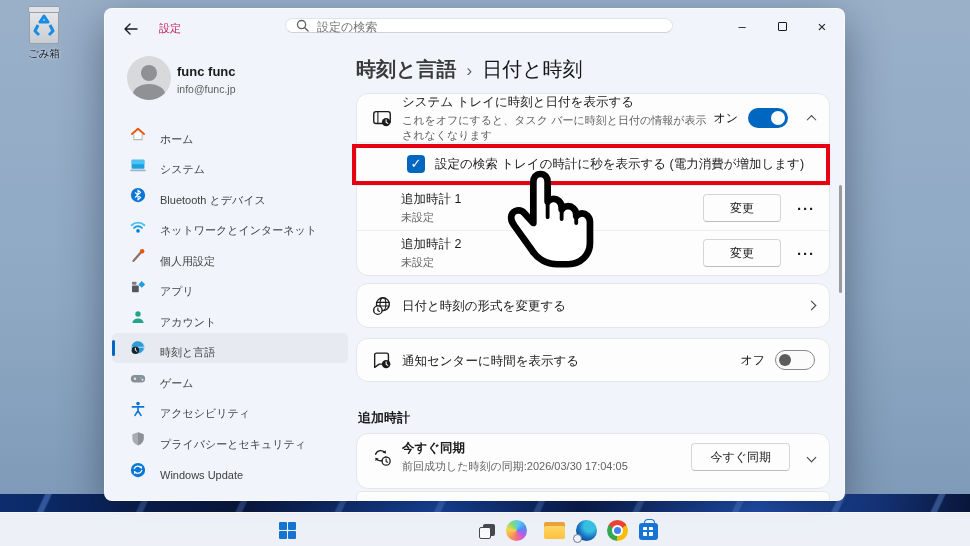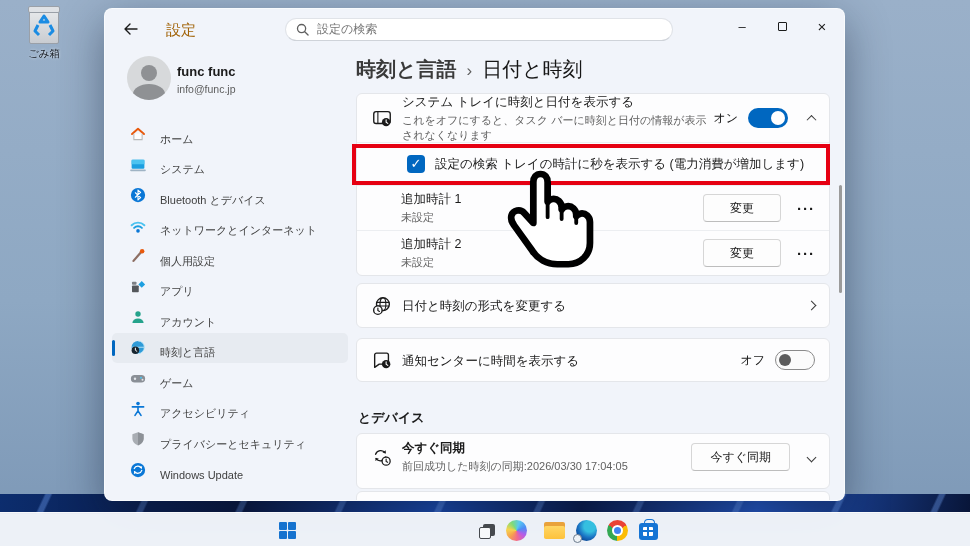--- a/index.html
+++ b/index.html
@@ -17,24 +17,24 @@
   .recycle .bin { width:30px; height:36px; margin:0 auto; background:linear-gradient(180deg,#e8eaec,#c9ccd1); border-radius:3px 3px 2px 2px; border:1px solid #9aa0a8; position:relative; }
   .recycle .bin:before { content:""; position:absolute; left:-2px; top:-3px; right:-2px; height:5px; background:#dfe2e6; border:1px solid #9aa0a8; border-radius:2px; }
   .recycle .lbl { font-size:10.5px; color:#10151c; text-shadow:0 0 3px rgba(255,255,255,.9); margin-top:3px;font-family:Liberation Serif, serif; }
 
   
   .win { position:absolute; left:104px; top:8px; width:741px; height:493px; background:#f1f4fa;
          border-radius:8px; box-shadow:0 14px 44px rgba(10,20,40,.42); overflow:hidden;
          border:1px solid rgba(255,255,255,.6); }
   .titlebar { position:absolute; left:0; top:0; width:100%; height:38px; }
   .backbtn { position:absolute; left:12px; top:9px; width:28px; height:22px; display:flex; align-items:center; justify-content:center; border-radius:4px; }
-  .wintitle { position:absolute; left:61px; top:12px; font-size:15px; color:#a16207; }
-  .tsearch { position:absolute; left:180px; top:9px; width:388px; height:23px; background:#fff;
+  .wintitle { position:absolute; left:54px; top:12px; font-size:11px; color:#be185d; }
+  .tsearch { position:absolute; left:180px; top:9px; width:388px; height:15px; background:#fff;
              border:1px solid #e0e3e8; border-bottom-color:#cfd3d9; border-radius:12px;
-             display:flex; align-items:center; padding:0 10px; gap:8px; }
+             display:flex; padding:0 10px; gap:8px; }
   .tsearch .ph { font-size:12px; color:#767676; }
   .ctrls { position:absolute; right:2px; top:4px; display:flex; }
   .ctrl { width:40px; height:26px; display:flex; align-items:center; justify-content:center; color:#1b1b1b; font-size:13px; }
   .maxbox { width:9px; height:9px; border:1.2px solid #1b1b1b; border-radius:1px; }
 
   
   .avatar { position:absolute; left:22px; top:47px; width:44px; height:44px; border-radius:50%; background:#d7d9db; overflow:hidden; }
   .avatar .head { position:absolute; left:14px; top:9px; width:16px; height:16px; border-radius:50%; background:#8f9194; }
   .avatar .body { position:absolute; left:6px; top:28px; width:32px; height:20px; border-radius:50% 50% 0 0; background:#8f9194; }
   .pname { position:absolute; left:72px; top:55px; font-size:13px; font-weight:bold; color:#1b1b1b; }
@@ -45,21 +45,21 @@
   .nitem.sel:before { content:""; position:absolute; left:0; top:7px; width:3px; height:16px; border-radius:2px; background:#0067C0; }
   .nlabel { font-size:11px; color:#404040; white-space:nowrap;margin-top:10px; }
   .nicon { width:18px; height:18px; flex:0 0 18px; }
 
   
   .bcrumb { position:absolute; left:251px; top:47px; display:flex; gap:10px; align-items:baseline; }
   .bc-parent { font-size:20px; font-weight:600; color:#3a3a3a; }
   .bc-sep { font-size:17px; color:#5f5f5f; }
   .bc-cur { font-size:20px; font-weight:normal; color:#161616; }
 
-  .card { position:absolute; left:251px; width:474px; background:#fdfdfe; border:1px solid #e4e6ea; border-radius:6px; }
+  .card { position:absolute; left:251px; width:474px; background:#fdfdfe; border:1px solid #e4e6ea; border-radius:12px; }
   .crow { display:flex; align-items:center; padding:0 14px; }
   .rowicon { width:22px; height:22px; flex:0 0 22px; margin-right:9px; }
   .grow { flex:1; min-width:0; }
   .t13 { font-size:12.5px; color:#1b1b1b; }
   .s11 { font-size:11px; color:#616161; margin-top:2px; }
   .divl { height:1px; background:#eceef1; }
   .statelbl { font-size:12px; color:#1b1b1b; margin-right:10px; }
   .toggle { width:40px; height:20px; border-radius:10px; position:relative; }
   .toggle.on { background:#0067C0; }
   .toggle.on .knob { position:absolute; right:3px; top:3px; width:14px; height:14px; border-radius:50%; background:#fff; }
@@ -320,21 +320,21 @@
             <path d="M16.5 14 V16.7 l1.8 1.2" stroke="#fff" stroke-width="1.2" fill="none" stroke-linecap="round"></path>
           </svg>
         <div class="grow"><span class="t13">通知センターに時間を表示する</span></div>
         <span class="statelbl">オフ</span>
         <div class="toggle off">
             <div class="knob"></div>
           </div>
       </div>
     </div>
 
-    <div class="sechdr">とデバイス</div>
+    <div class="sechdr">追加時計</div>
 
     <div class="card" style="top:424px; height:56px;">
       <div class="crow" style="height:46px;">
         <svg class="rowicon" viewBox="0 0 24 24">
             <path d="M5 9 a6 6 0 0 1 10.5 -1.5" stroke="#1b1b1b" stroke-width="1.5" fill="none" stroke-linecap="round"></path>
             <path d="M16.3 4.5 L15.8 8 L12.4 7 Z" fill="#1b1b1b"></path>
             <path d="M16 12 a6 6 0 0 1 -10.5 1.8" stroke="#1b1b1b" stroke-width="1.5" fill="none" stroke-linecap="round"></path>
             <path d="M4.7 16.3 L5.2 12.8 L8.6 13.8 Z" fill="#1b1b1b"></path>
             <circle cx="16.5" cy="16.5" r="4.4" fill="#fdfdfe" stroke="#1b1b1b" stroke-width="1.4"></circle>
             <path d="M16.5 14.3 V16.8 l1.7 1" stroke="#1b1b1b" stroke-width="1.2" fill="none" stroke-linecap="round"></path>

